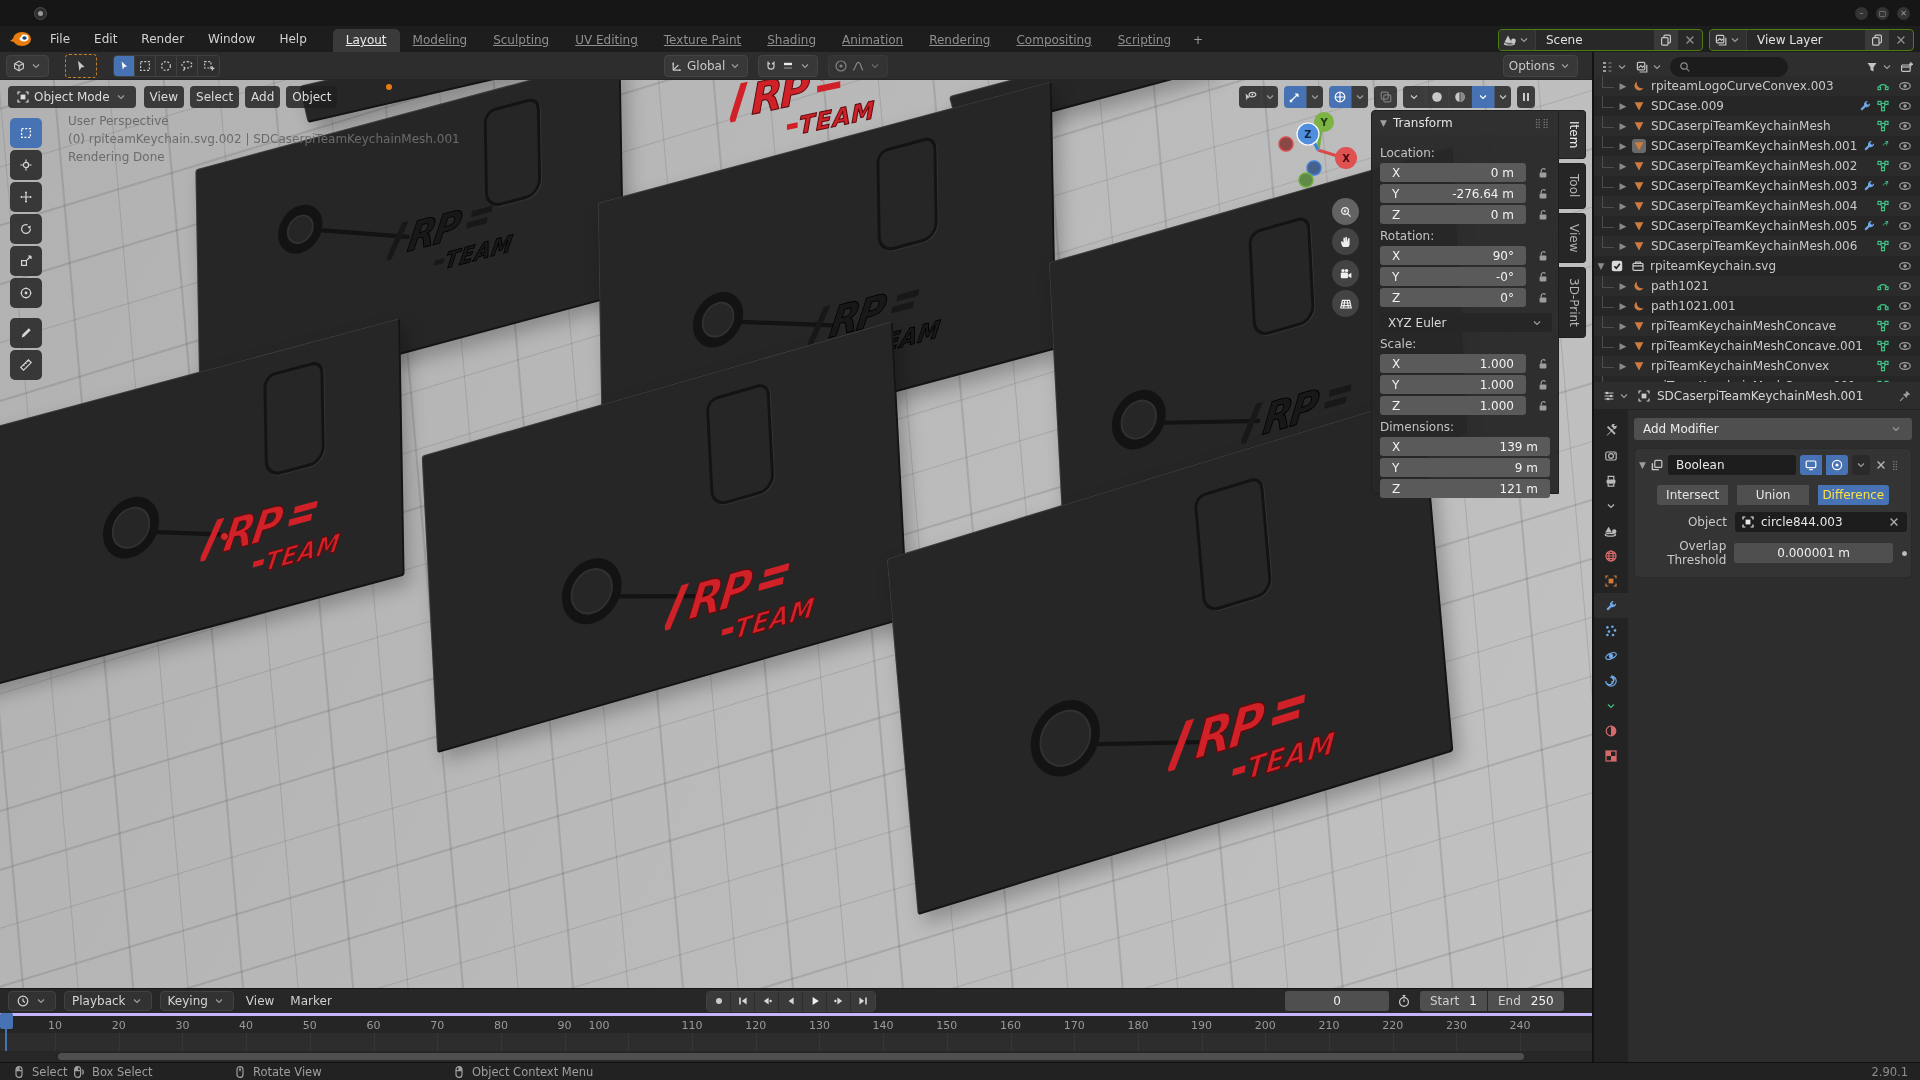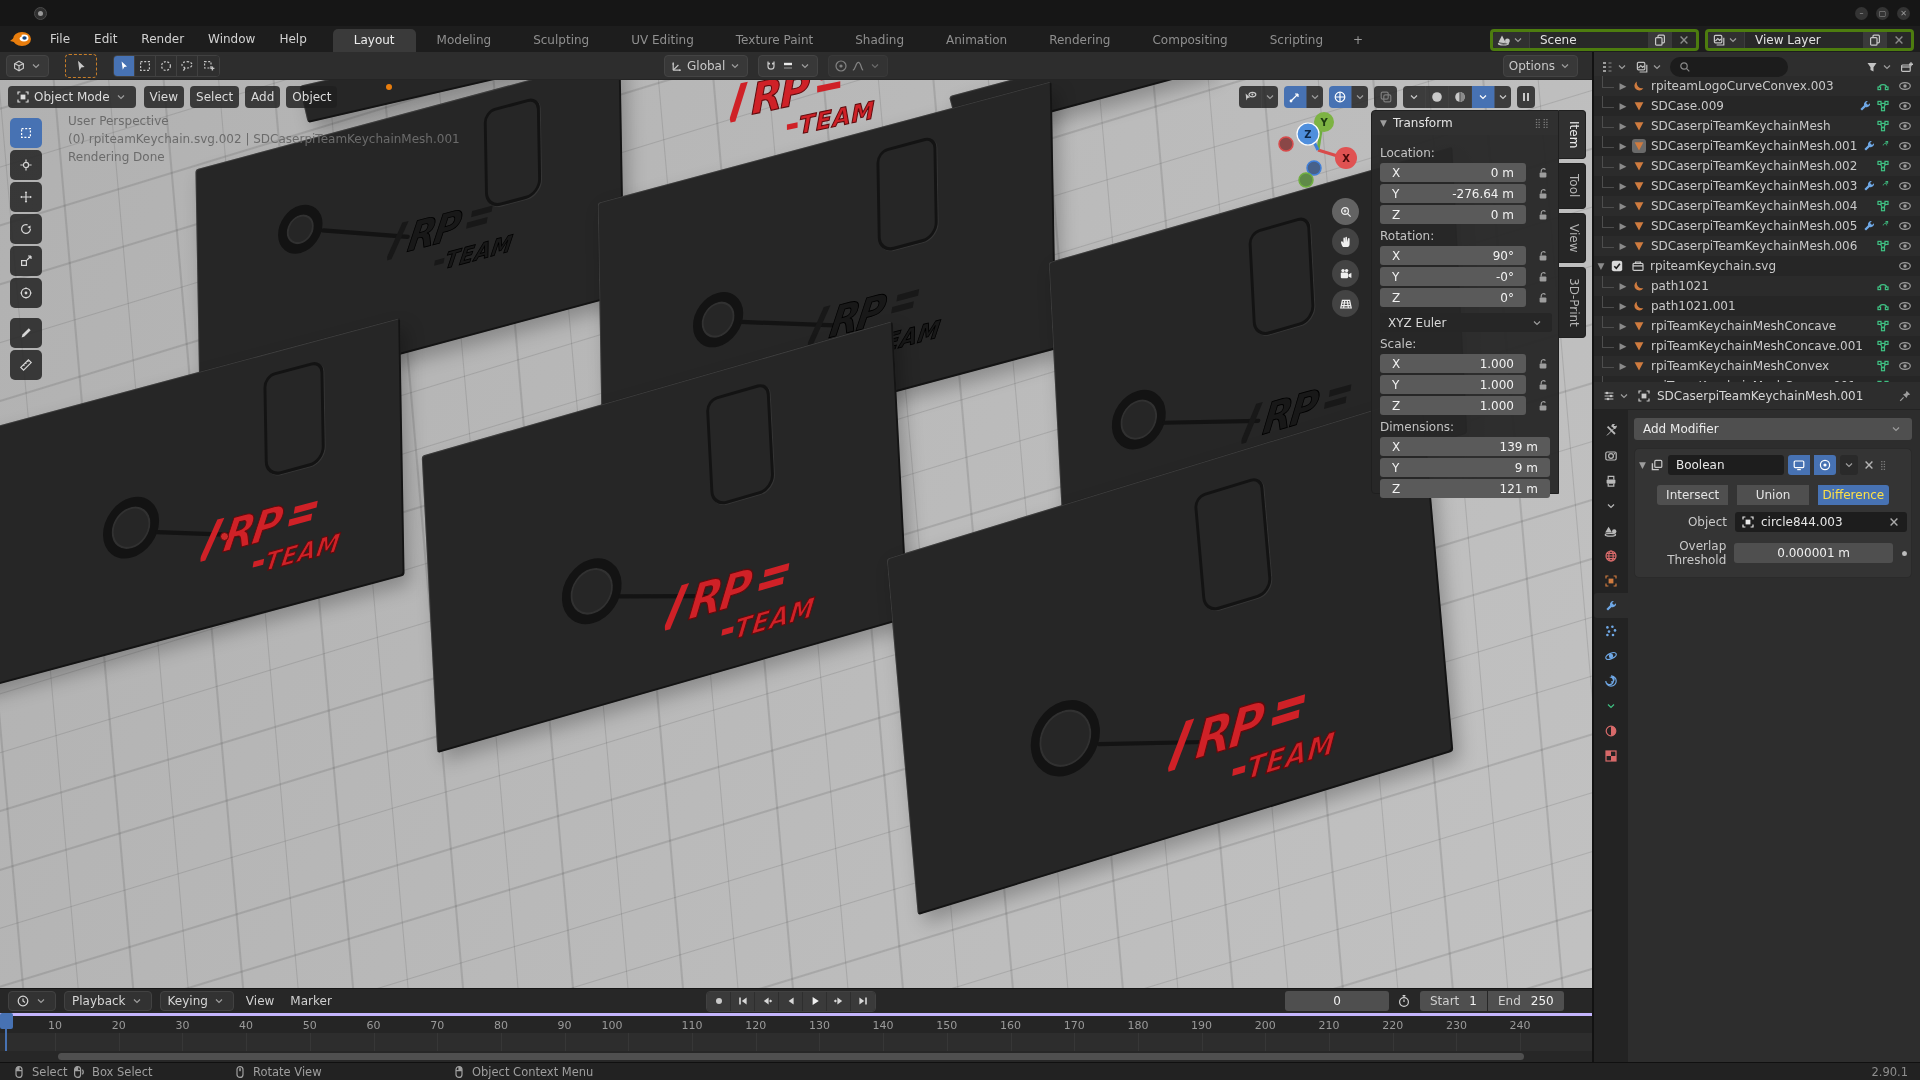--- a/index.html
+++ b/index.html
@@ -21,25 +21,25 @@
   #win-controls { margin-left:auto; margin-right:10px; display:flex; gap:8px; }
   #win-controls span { width:13px; height:13px; border-radius:50%; background:#343434; color:#9a9a9a;
     font-size:8px; line-height:13px; text-align:center; }
 
   
   #topbar { left:0; top:26px; width:1920px; height:26px; background:#1d1d1d; display:flex; align-items:flex-end; }
   #blender-logo { width:26px; height:22px; margin:0 4px 2px 8px; }
   #menu-items { display:flex; align-items:center; height:100%; }
   #menu-items span { padding:0 12px; color:#d2d2d2; line-height:26px; }
   #workspace-tabs { display:flex; align-items:flex-end; margin-left:14px; height:100%; }
-  #workspace-tabs .tab { padding:4px 21px 5px; color:#8f8f8f; border-radius:5px 5px 0 0; }
+  #workspace-tabs .tab { padding:4px 13px 5px; color:#8f8f8f; border-radius:5px 5px 0 0;text-decoration:underline; }
   #workspace-tabs .tab.active { background:#3a3a3a; color:#ececec; }
   #workspace-tabs .plus { padding:4px 9px 5px; color:#9a9a9a; }
   #scene-block { margin-left:auto; display:flex; gap:6px; margin-right:6px; margin-bottom:1px; }
-  .selector { display:flex; align-items:center; background:#282828; border:3px solid #4d7c0f; border-radius:4px; height:22px; }
+  .selector { display:flex; align-items:center; background:#282828; border:1px solid #4d7c0f; border-radius:4px; height:22px; }
   .selector .lead { display:flex; align-items:center; padding:0 4px; border-right:1px solid #3d3d3d; background:#303030; border-radius:4px 0 0 4px; height:100%; }
   .selector .name { padding:0 10px; width:118px; color:#e2e2e2; }
   .selector .mini { display:flex; align-items:center; padding:0 5px; background:#3a3a3a; height:100%; }
   .selector .mini.xbtn { background:transparent; color:#8b8b8b; border-radius:0 4px 4px 0; }
 
   
   #toolsettings { left:0; top:52px; width:1592px; height:28px; background:#2d2d2d; border-bottom:1px solid #242424; }
   #toolsettings .inner { display:flex; align-items:center; height:100%; padding:0 6px; position:relative; }
   .ts-pill { display:flex; align-items:center; gap:3px; background:#383838; border:1px solid #444; border-radius:4px; height:22px; padding:0 5px; }
   #active-tool { margin-left:16px; width:32px; height:24px; border:1px dashed #c87e28; border-radius:4px;
@@ -144,21 +144,21 @@
   #prop-header .crumb { color:#d6d6d6; }
   #prop-header .pin { margin-left:auto; color:#9d9d9d; }
   #prop-tabs { position:absolute; left:0; top:28px; width:34px; height:652px; background:#232323; padding-top:8px; }
   #prop-tabs .ptab { width:34px; height:25px; display:flex; align-items:center; justify-content:center; }
   #prop-tabs .ptab.active { background:#2d2d2d; border-radius:3px 0 0 3px; }
   #prop-body { position:absolute; left:34px; top:28px; width:292px; padding:8px 8px 0 6px; }
   #add-modifier { height:22px; background:#4f4f4f; border-radius:3px; display:flex; align-items:center; padding:0 9px; color:#ececec; }
   #add-modifier .chev { margin-left:auto; }
   #mod-panel { margin-top:8px; background:#343434; border:1px solid #2a2a2a; border-radius:5px; padding:4px 4px 10px; }
   #mod-head { display:flex; align-items:center; gap:4px; height:24px; }
-  #mod-head .name { width:116px; height:20px; background:#1d1d1d; border-radius:3px; display:flex; align-items:center; padding:0 8px; color:#e8e8e8; }
+  #mod-head .name { width:128px; height:20px; background:#1d1d1d; border-radius:3px; display:flex; align-items:center; padding:0 8px; color:#e8e8e8; }
   .tgl { width:22px; height:20px; display:flex; align-items:center; justify-content:center; color:#fff; background:var(--accent); }
   .tgl.first{ border-radius:3px 0 0 3px; } .tgl.last{ border-radius:0 3px 3px 0; }
   .dk { background:#2a2a2a; color:#c9c9c9; border-radius:3px; }
   #mod-ops { display:flex; gap:9px; margin:8px 18px 0; }
   #mod-ops .op { flex:1; height:20px; display:flex; align-items:center; justify-content:center; background:#4f4f4f; color:#e4e4e4; }
   #mod-ops .op:first-child{ border-radius:3px 0 0 3px; } #mod-ops .op:last-child{ border-radius:0 3px 3px 0; }
   #mod-ops .op.active { background:var(--accent); color:#fde047; }
   .prop-row { display:flex; align-items:center; margin-top:7px; }
   .prop-row .plabel { width:96px; text-align:right; padding-right:8px; color:#c9c9c9; }
   .obj-field { flex:1; height:20px; background:#1d1d1d; border-radius:3px; display:flex; align-items:center; padding:0 6px; gap:6px; color:#e8e8e8; }
@@ -1510,21 +1510,21 @@
   <div id="tl-ruler">
       <span class="tick" style="left: 55px;">10</span>
       <span class="tick" style="left: 118.7px;">20</span>
       <span class="tick" style="left: 182.4px;">30</span>
       <span class="tick" style="left: 246.1px;">40</span>
       <span class="tick" style="left: 309.8px;">50</span>
       <span class="tick" style="left: 373.5px;">60</span>
       <span class="tick" style="left: 437.2px;">70</span>
       <span class="tick" style="left: 500.9px;">80</span>
       <span class="tick" style="left: 564.6px;">90</span>
-      <span class="tick" style="left: 612px;">100</span>
+      <span class="tick" style="left: 599px;">100</span>
       <span class="tick" style="left: 692px;">110</span>
       <span class="tick" style="left: 755.7px;">120</span>
       <span class="tick" style="left: 819.4px;">130</span>
       <span class="tick" style="left: 883.1px;">140</span>
       <span class="tick" style="left: 946.8px;">150</span>
       <span class="tick" style="left: 1010.5px;">160</span>
       <span class="tick" style="left: 1074.2px;">170</span>
       <span class="tick" style="left: 1137.9px;">180</span>
       <span class="tick" style="left: 1201.6px;">190</span>
       <span class="tick" style="left: 1265.3px;">200</span>

